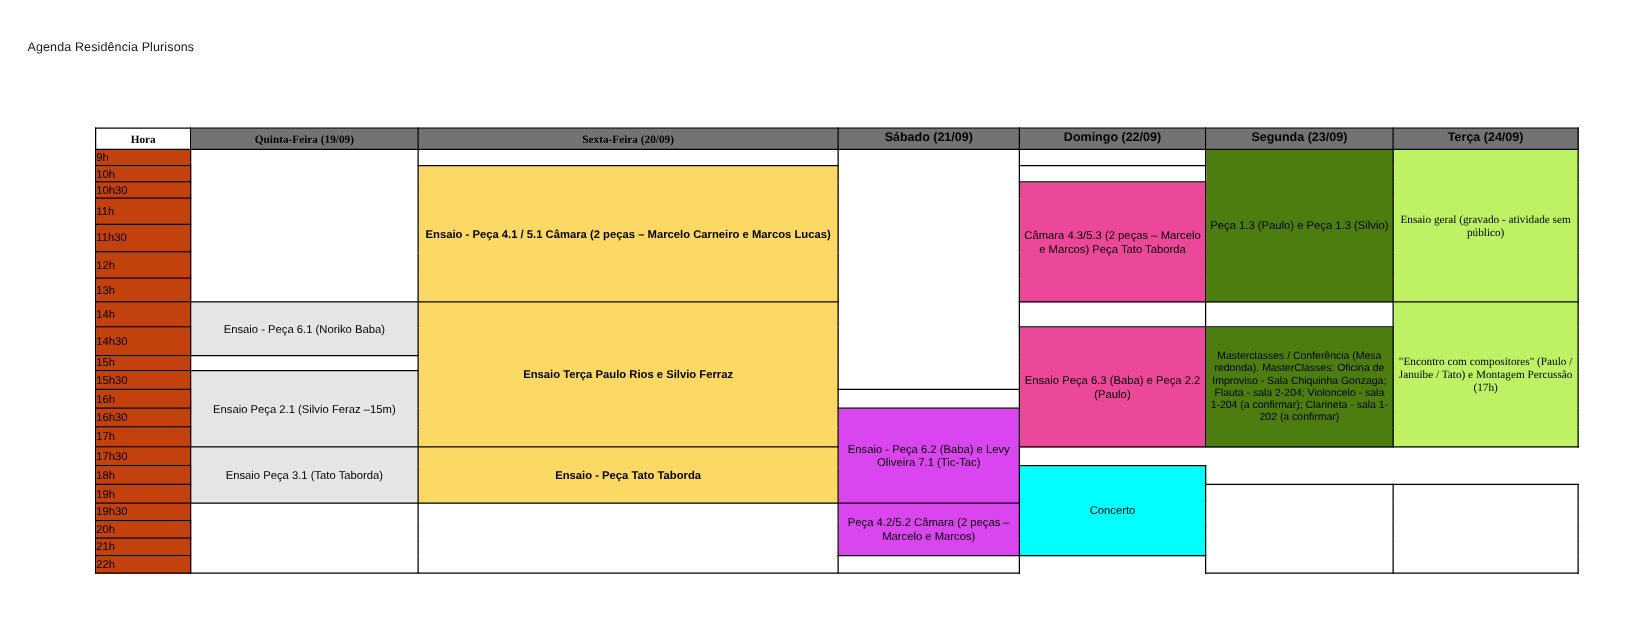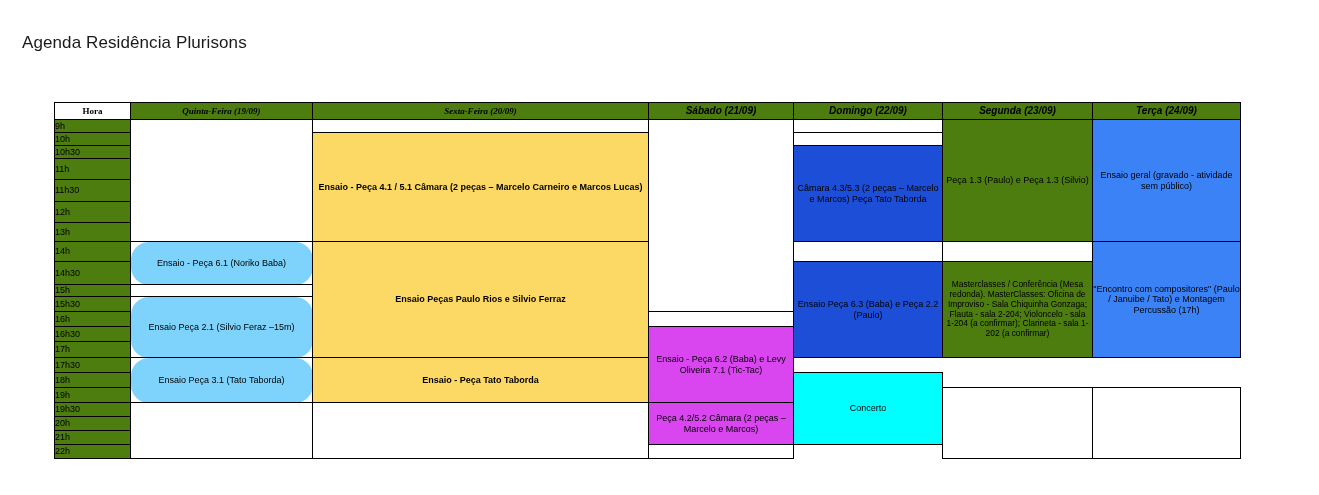--- a/index.html
+++ b/index.html
@@ -12,28 +12,28 @@
     height: 495px;
     font-family: "Liberation Sans", sans-serif;
     color: #000000;
     overflow: hidden;
     position: relative;
   }
   .page-title {
     position: absolute;
     left: 22px;
     top: 33px;
-    font-size: 17px;
+    font-size: 10px;
     color: #1a1a1a;
     letter-spacing: 0.1px;
     white-space: nowrap;
   }
   .sheet {
     position: absolute;
-    left: 54px;
+    left: 76px;
     top: 102px;
   }
   table.agenda {
     border-collapse: collapse;
     table-layout: fixed;
   }
   table.agenda td, table.agenda th {
     border: 1px solid #000000;
     padding: 0;
     vertical-align: middle;
@@ -43,70 +43,69 @@
   
   col.c-hora   { width: 76px; }
   col.c-thu    { width: 182px; }
   col.c-fri    { width: 336px; }
   col.c-sat    { width: 145px; }
   col.c-sun    { width: 149px; }
   col.c-mon    { width: 150px; }
   col.c-tue    { width: 148px; }
 
   th.dayhead {
-    background: #4d7c0f;
+    background: #737373;
     font-family: "Liberation Serif", serif;
     font-weight: bold;
     font-size: 10.5px;
     height: 16px;
     text-align: center;
     white-space: nowrap;
-    font-style: italic;
   }
   th.dayhead.sans {
     font-family: "Liberation Sans", sans-serif;
     font-size: 10px;
     margin-top: 24px;
   }
   th.horahead {
     background: #ffffff;
     font-family: "Liberation Serif", serif;
     font-weight: bold;
     font-size: 10.5px;
     height: 16px;
     text-align: center;
   }
   td.hour {
-    background: #4d7c0f;
+    background: #c2410c;
     font-size: 9px;
     font-weight: normal;
     text-align: left;
     padding-left: 3px;
     white-space: nowrap;
   }
   td.empty {
     background: #ffffff;
   }
   td.ev {
     text-align: center;
     padding: 2px 3px;
     font-size: 9px;
     line-height: 1.2;
   }
   td.ev.tight {
     font-size: 8.4px;
     line-height: 1.18;
     padding: 17px 2px;
   }
-  .c-green  { background: #7dd3fc; border-radius: 18px; }
+  .c-green  { background: #e5e5e5; }
   .c-yellow { background: #fcd965; font-weight: bold; }
   .c-peach  { background: #d946ef; }
-  .c-lpeach { background: #1d4ed8; }
+  .c-lpeach { background: #ec4899; }
   .c-lime   { background: #4d7c0f; }
-  .c-blue   { background: #3b82f6; }
+  .c-blue   { background: #bef264; font-family: Liberation Serif, serif; }
   .c-cyan   { background: #00ffff; margin-top: 44px; }
 </style>
 </head>
 <body>
 
 <div class="page-title">Agenda Residência Plurisons</div>
 
 <div class="sheet">
 <table class="agenda">
   <colgroup>
@@ -164,21 +163,21 @@
       <td class="hour">12h</td>
     </tr>
 
     <tr style="height:19px">
       <td class="hour">13h</td>
     </tr>
 
     <tr style="height:20px">
       <td class="hour">14h</td>
       <td class="ev c-green" rowspan="2">Ensaio - Peça 6.1 (Noriko Baba)</td>
-      <td class="ev c-yellow" rowspan="7">Ensaio Peças Paulo Rios e Silvio Ferraz</td>
+      <td class="ev c-yellow" rowspan="7">Ensaio Terça Paulo Rios e Silvio Ferraz</td>
       <td class="empty"></td>
       <td class="empty"></td>
       <td class="ev c-blue" rowspan="7">"Encontro com compositores" (Paulo / Januibe / Tato) e Montagem Percussão (17h)</td>
     </tr>
 
     <tr style="height:23px">
       <td class="hour">14h30</td>
       <td class="ev c-lpeach" rowspan="6">Ensaio Peça 6.3 (Baba) e Peça 2.2 (Paulo)</td>
       <td class="ev tight c-lime" rowspan="6">Masterclasses / Conferência (Mesa redonda). MasterClasses: Oficina de Improviso - Sala Chiquinha Gonzaga; Flauta - sala 2-204; Violoncelo - sala 1-204 (a confirmar); Clarineta - sala 1-202 (a confirmar)</td>
     </tr>

